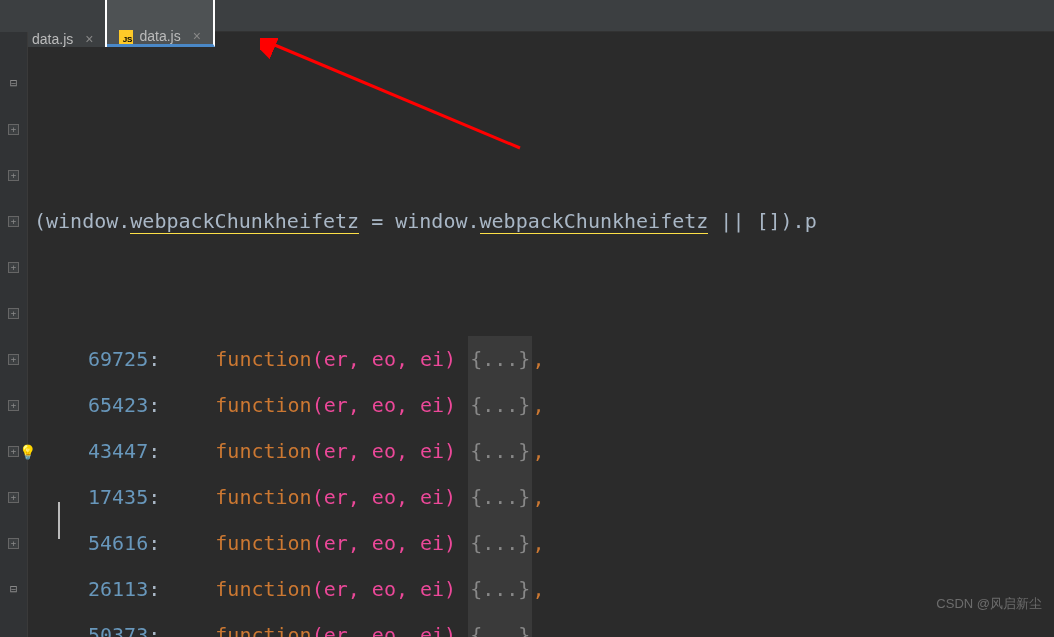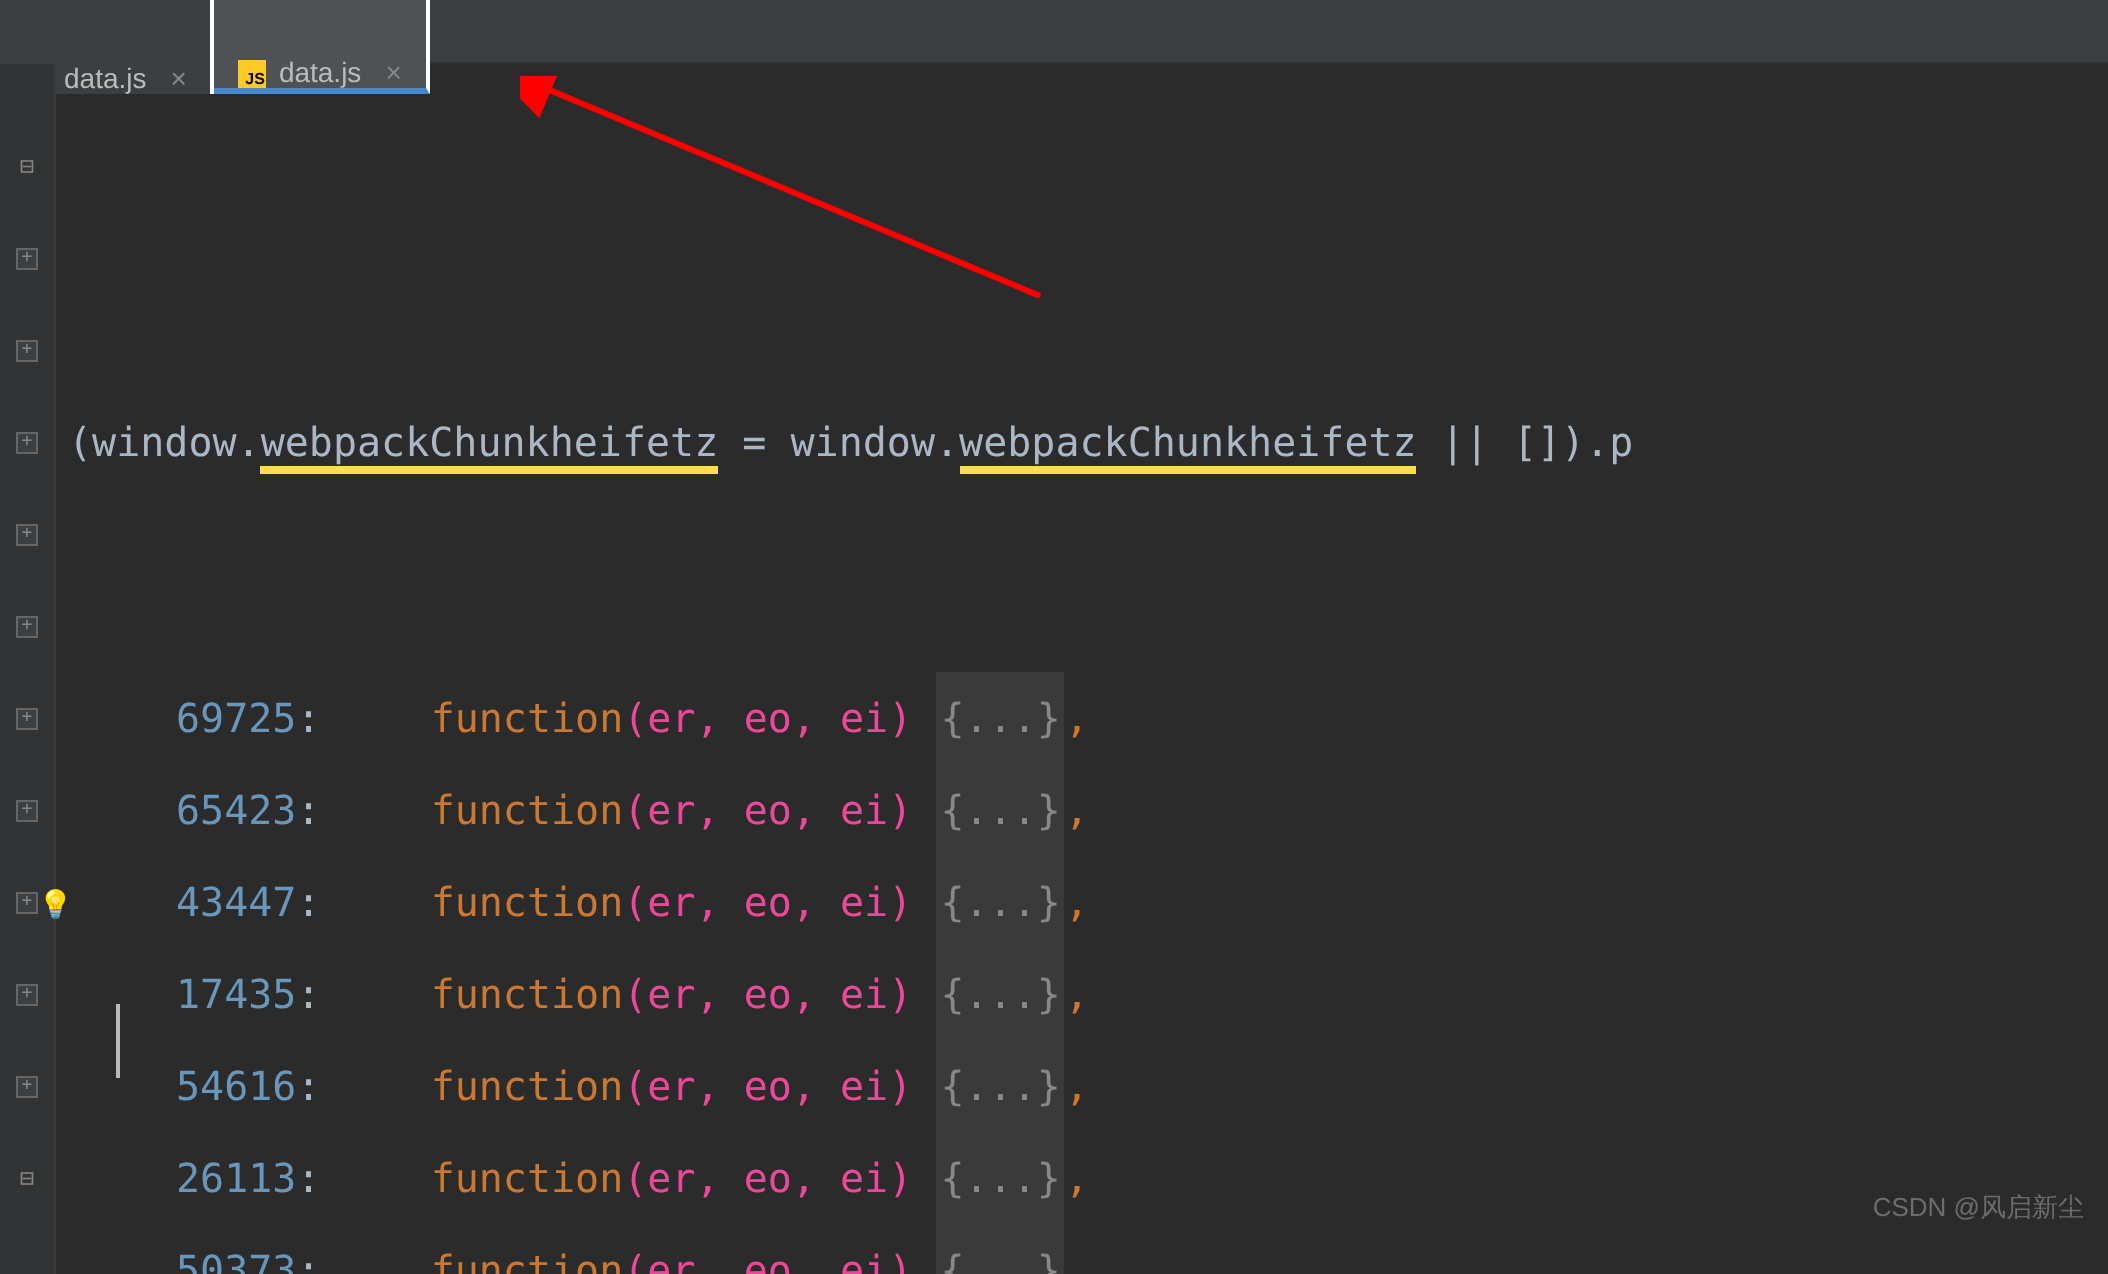--- a/index.html
+++ b/index.html
@@ -131,21 +131,21 @@
       color: #cc7832;
       margin-left: 43px;
     }
     .params {
       color: #ec4899;
     }
     .punct {
       color: #cc7832;
     }
     .underline {
-      border-bottom: 4px solid #fde047;
+      border-bottom: 1px solid #fde047;
     }
     .collapsed {
       background: #3a3a3a;
       color: #888;
       padding: 0 2px;
     }
     .arrow {
       position: absolute;
       top: 38px;
       left: 260px;

